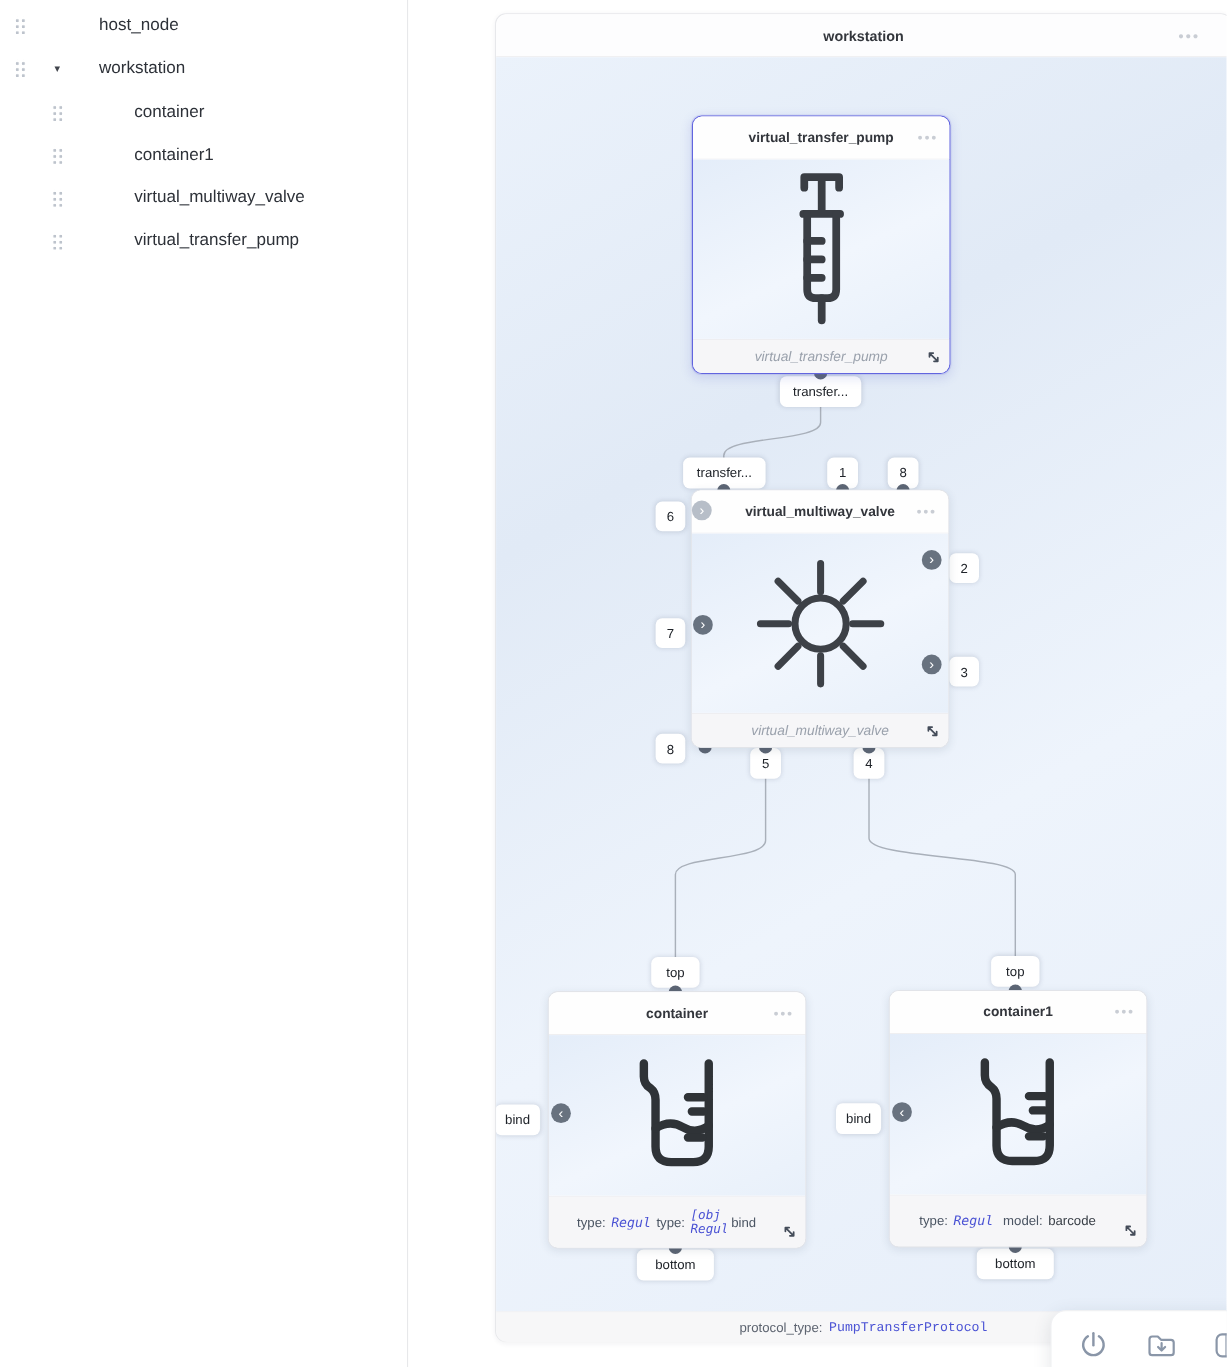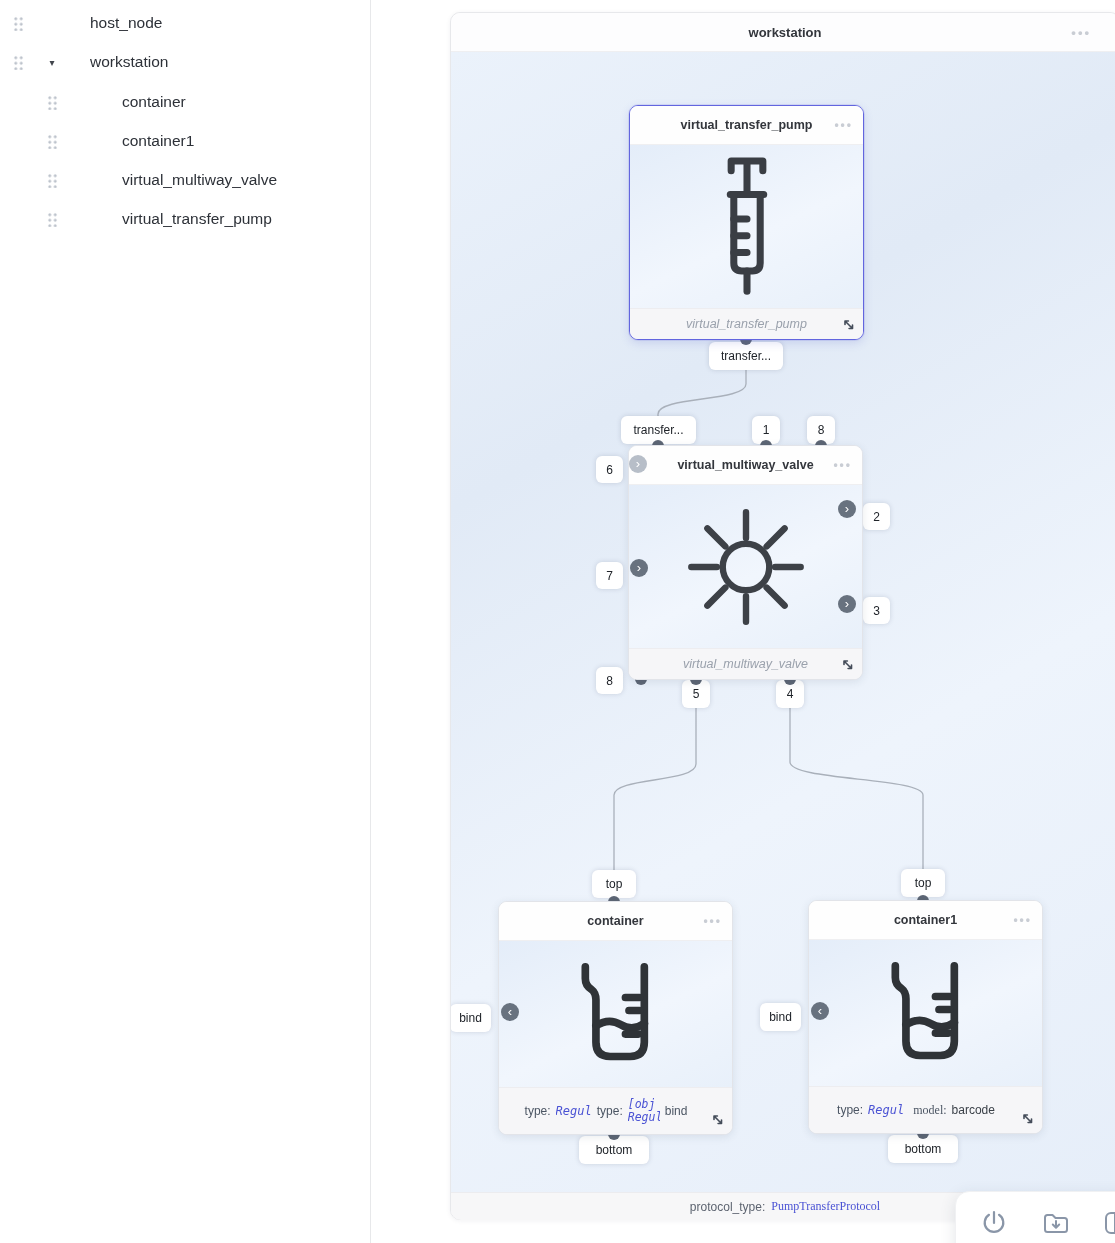--- a/index.html
+++ b/index.html
@@ -22,21 +22,21 @@
   .panel-header{height:38px;position:relative;display:flex;align-items:center;justify-content:center;
     border-bottom:1px solid #efeff1;background:#fdfdfe;border-radius:10px 10px 0 0;
     font-weight:bold;font-size:13px;color:#33363c;}
   .menu-dots{color:#c9cdd4;font-size:13px;letter-spacing:2px;cursor:pointer;}
   .panel-header .menu-dots{position:absolute;right:28px;}
   .canvas{position:relative;height:1140px;overflow:hidden;
     background:linear-gradient(150deg,#ebf2fb 0%,#e1eaf6 30%,#eef4fc 62%,#e6eef9 100%);}
   .panel-footer{height:27px;border-top:1px solid #ececef;background:#f7f7f8;
     display:flex;align-items:center;justify-content:center;gap:6px;font-size:12px;color:#5d6470;
     border-radius:0 0 10px 10px;}
-  .code{font-family:Liberation Serif, serif;color:#4a52d4;}
+  .code{font-family:Liberation Mono, monospace;color:#4a52d4;}
   
   .layer{position:absolute;left:0;top:0;pointer-events:none;}
   .edges{z-index:0;} .dots{z-index:2;}
   
   .node{position:absolute;width:233px;display:flex;flex-direction:column;background:#fff;
     border:1px solid #e2e4e9;border-radius:9px;box-shadow:0 2px 8px rgba(40,55,80,.10);z-index:3;}
   .node.selected{border:1.6px solid #6265df;box-shadow:0 0 0 1px rgba(98,101,223,.14),0 3px 10px rgba(80,90,200,.18);}
   .node-header{height:38px;flex:0 0 38px;position:relative;display:flex;align-items:center;justify-content:center;
     border-bottom:1px solid #efeff1;background:#fefefe;border-radius:8px 8px 0 0;
     font-weight:bold;font-size:12.5px;color:#33363c;}
@@ -225,21 +225,21 @@
       <div class="node-body">
         <svg width="118" height="118" viewBox="0 0 100 100" fill="none" stroke="#2f3337" stroke-width="6.5" stroke-linecap="round" stroke-linejoin="round">
           <path d="M24 10 V20 Q24 26 29 29 Q33 32 33 38 V74 Q33 86 45 86 H62 Q74 86 74 74 V10"></path>
           <path d="M33 60 Q44 53 54 59 Q64 65 74 58"></path>
           <path d="M58 36 H70 M61 47 H70 M58 67 H69"></path>
         </svg>
       </div>
       <div class="node-footer fields">
         <span class="f-label">type:</span>
         <span class="f-value">Regul</span>
-        <span class="f-label" style="margin-left:4px;font-family:Liberation Serif, serif;">model:</span>
+        <span class="f-label" style="margin-left:4px;">model:</span>
         <span class="f-dark">barcode</span>
         <svg class="resize-icon" width="15" height="15" viewBox="0 0 15 15" fill="none" stroke="#444c59" stroke-width="1.6" stroke-linecap="round">
           <path d="M4 4 L11.5 11.5 M4 4 h3.4 M4 4 v3.4 M11.5 11.5 h-3.4 M11.5 11.5 v-3.4"></path>
         </svg>
       </div>
     </div>
 
     <div class="pcirc light" style="left:178px;top:403px;">
         <span>›</span>
       </div>

